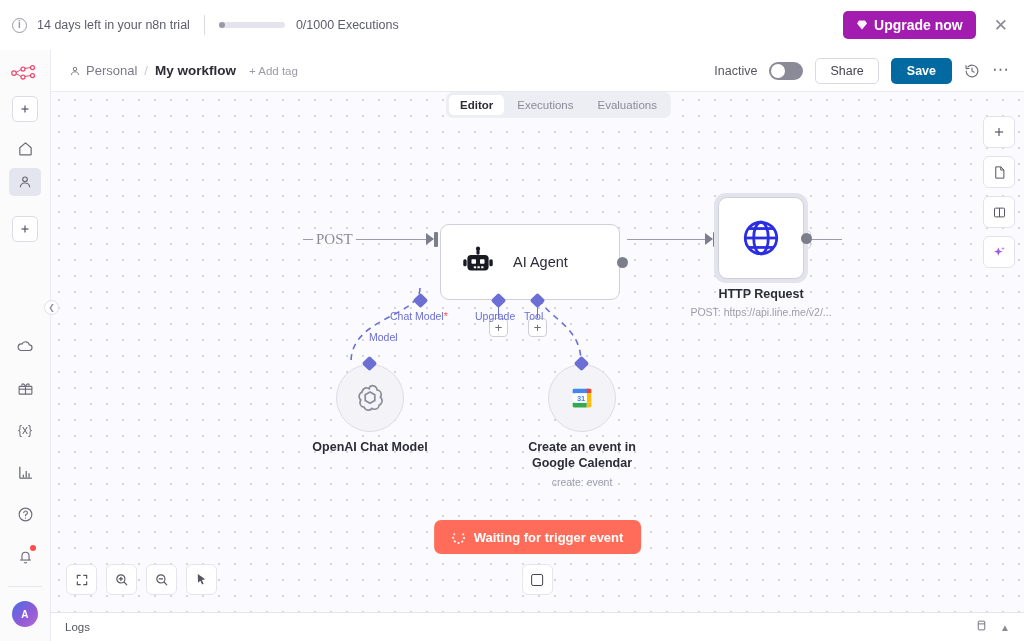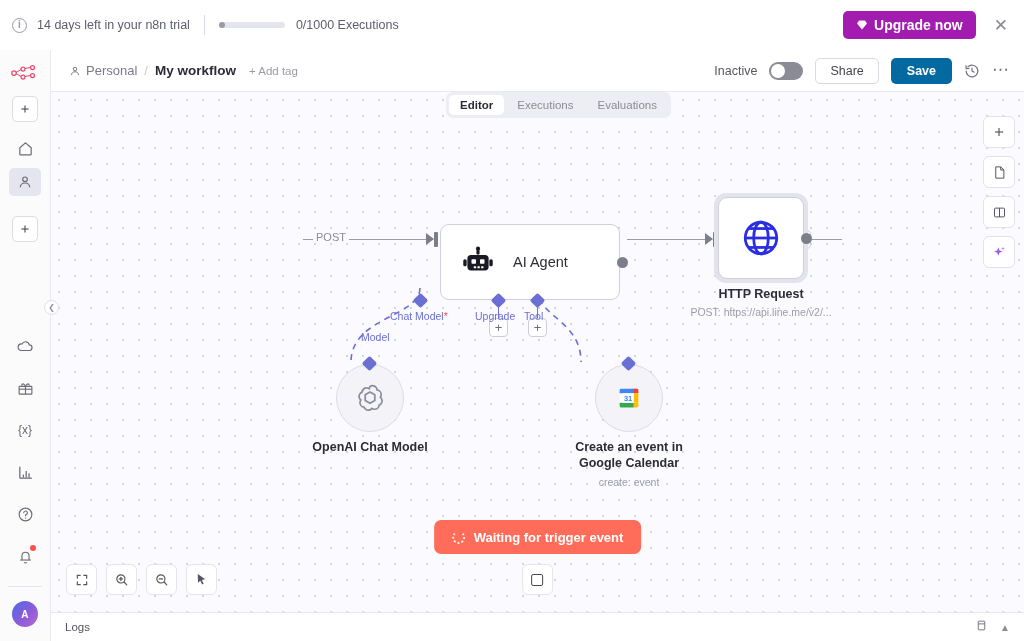--- a/index.html
+++ b/index.html
@@ -234,37 +234,38 @@
     background: #fff; border: 1.5px solid #cfd0da; border-radius: 9px;
     display: flex; align-items: center; justify-content: center;
   }
 
   
   .circle-node {
     width: 68px; height: 68px; border-radius: 50%; background: #f3f3f8;
     border: 1.5px solid #dcdce6; display: flex; align-items: center; justify-content: center;
   }
   #node-openai { left: 285px; top: 272px; width: 68px; height: 68px; }
-  #node-gcal { left: 544px; top: 272px; width: 68px; height: 68px; }
+  #node-gcal { left: 497px; top: 272px; width: 68px; height: 68px; }
 
   
   .dot-out {
     position: absolute; width: 11px; height: 11px; border-radius: 50%;
     background: #7d7e8b;
   }
   .arrow-in {
     position: absolute; width: 0; height: 0;
     border-top: 6px solid transparent; border-bottom: 6px solid transparent;
     border-left: 8px solid #7d7e8b;
   }
   .arrow-cap { position: absolute; width: 4px; height: 15px; background: #7d7e8b; border-radius: 1px; }
   .edge-line { position: absolute; height: 1.4px; background: #9b9ca9; }
   .edge-label {
-    position: absolute; font-size: 11px; color: #8a8b97; background: #fbfbff;
+    position: absolute; font-size: 15px; color: #8a8b97; background: #fbfbff;
     padding: 0 3px;
+    font-family: Liberation Serif, serif;
   }
   .plus-chip {
     position: absolute; width: 19px; height: 19px; background: #fff;
     border: 1px solid #cdced8; border-radius: 4px; color: #6b6c77;
     display: flex; align-items: center; justify-content: center;
     font-size: 13px; cursor: pointer; line-height: 1;
   }
   .diamond {
     position: absolute; width: 11px; height: 11px; background: #6b6fd4;
     transform: rotate(45deg); border-radius: 2px;
@@ -495,21 +496,21 @@
           <line x1="4.6" y1="6.6" x2="19.4" y2="6.6"></line>
           <line x1="4.6" y1="17.4" x2="19.4" y2="17.4"></line>
         </svg>
       </div>
       <div class="dot-out" style="left:83px; top:36px;"></div>
       <div class="node-label">HTTP Request</div>
       <div class="node-sub">POST: https://api.line.me/v2/...</div>
     </div>
 
     <div class="node" id="node-openai">
-      <div class="port-label" style="left:16px; top:-33px;padding-left:9px;">Model</div>
+      <div class="port-label" style="left:24px; top:-33px;padding-left:9px;">Model</div>
       <div class="diamond" style="left:28px; top:-6px;"></div>
       <div class="circle-node">
         <svg width="32" height="32" viewBox="0 0 24 24" fill="none" stroke="#8b8c99" stroke-width="1.3">
           <path d="M12 3.4c1.6-1.1 3.8-.6 4.8 1 .3.5.5 1 .5 1.6 1.9.2 3.3 1.9 3.1 3.8-.1.6-.3 1.1-.6 1.6 1.5 1.2 1.7 3.4.5 4.9-.4.5-.9.8-1.4 1-.2 1.9-1.9 3.3-3.8 3.1-.6-.1-1.1-.3-1.6-.6-1.2 1.5-3.4 1.7-4.9.5-.5-.4-.8-.9-1-1.4-1.9-.2-3.3-1.9-3.1-3.8.1-.6.3-1.1.6-1.6-1.5-1.2-1.7-3.4-.5-4.9.4-.5.9-.8 1.4-1 .2-1.9 1.9-3.3 3.8-3.1.6.1 1.1.3 1.6.6z"></path>
           <path d="M12 7.5 L15.6 9.6 v4.2 L12 16 l-3.6-2.2 V9.6z"></path>
         </svg>
       </div>
       <div class="node-label">OpenAI Chat Model</div>
     </div>
 

